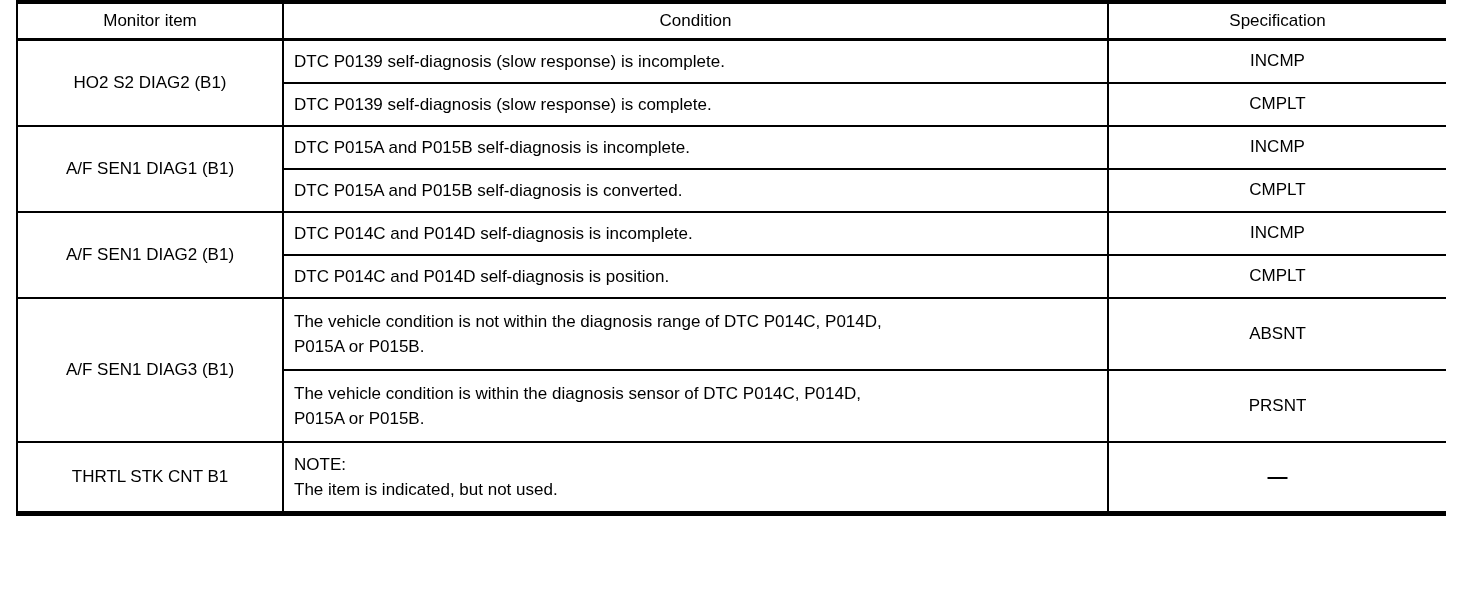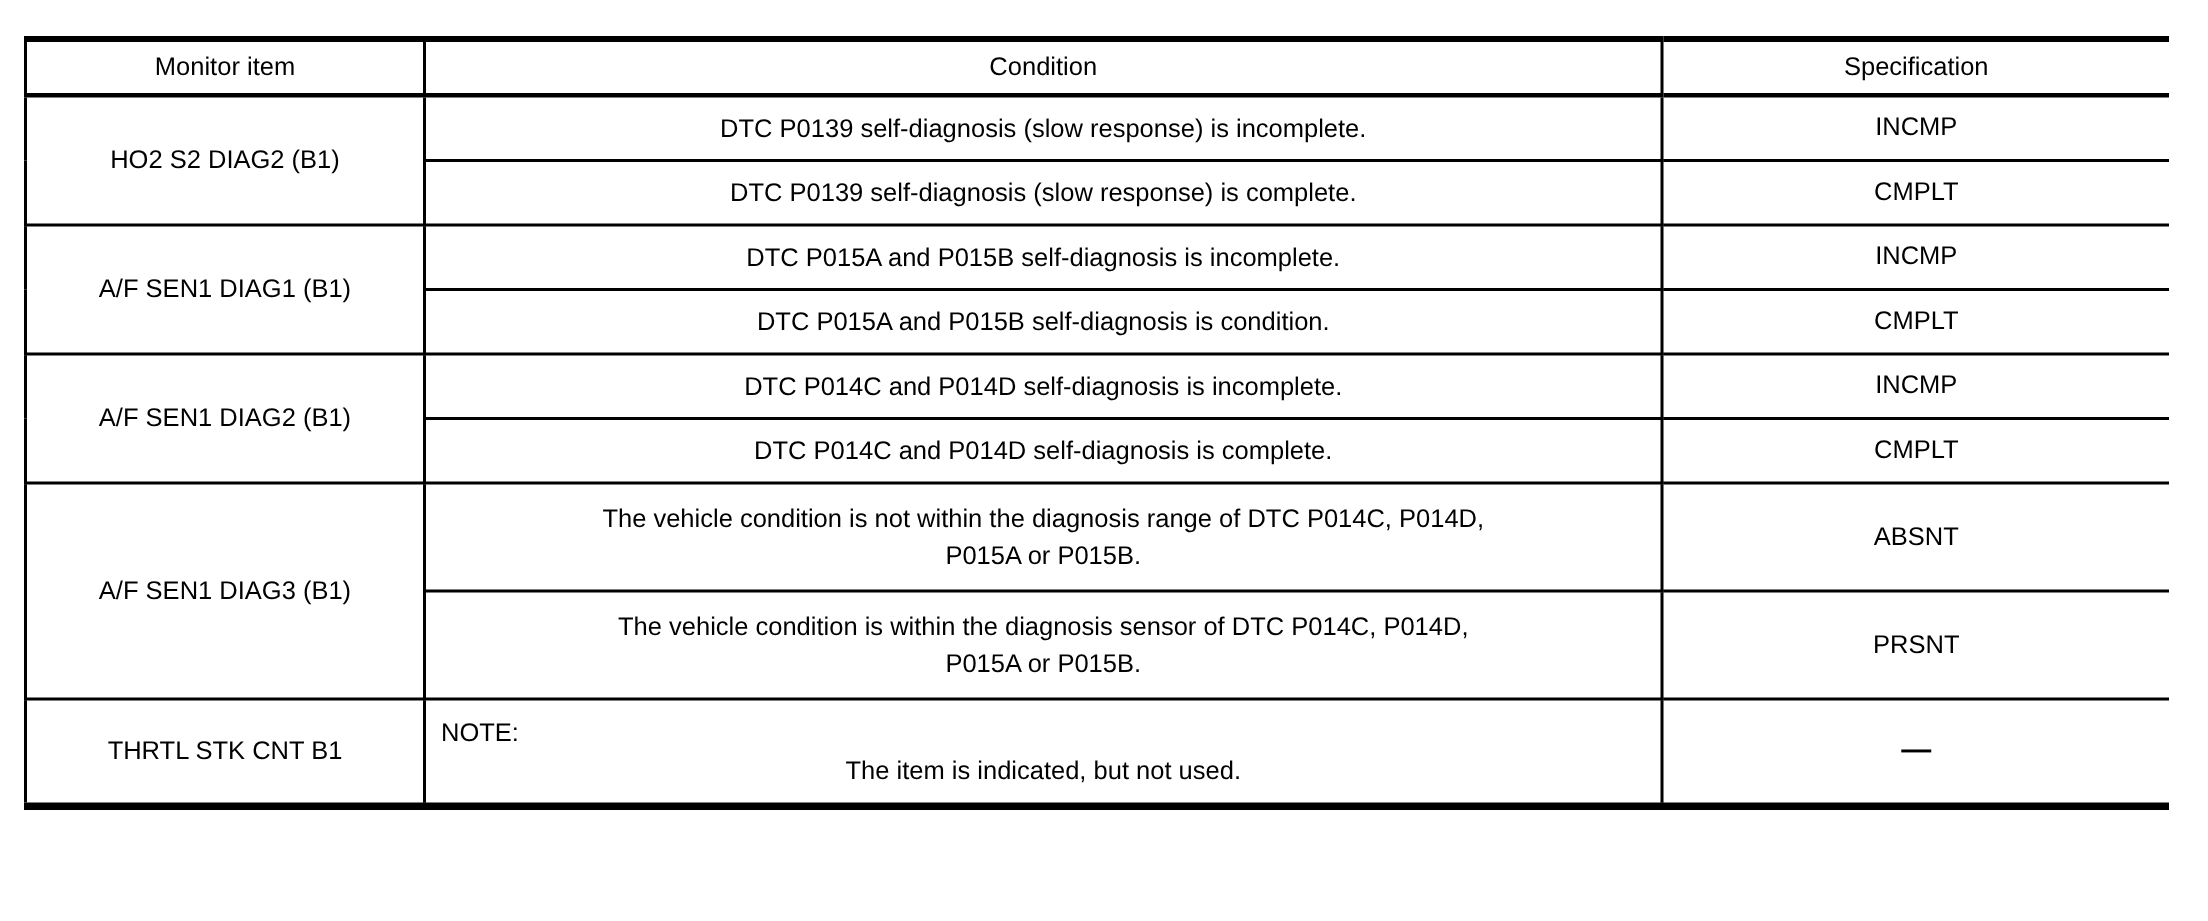--- a/index.html
+++ b/index.html
@@ -12,21 +12,21 @@
     width: 1472px;
     height: 614px;
     background: #ffffff;
     color: #000000;
     font-family: "Liberation Sans", sans-serif;
     overflow: hidden;
   }
   .spec-table {
     position: absolute;
     left: 16px;
-    top: 24px;
+    top: 0;
     width: 1424px;
     border-collapse: collapse;
     table-layout: fixed;
     border-top: 4px solid #000;
     border-bottom: 5px solid #000;
     border-left: 2px solid #f97316;
     border-right: none;
   }
   .spec-table th,
   .spec-table td {
@@ -56,21 +56,20 @@
     text-align: center;
     padding: 0 4px;
     margin-left: 30px;
   }
   .cond-cell {
     text-align: left;
     padding: 6px 10px;
   }
   .cond-line {
     line-height: 25px;
-    text-align: center;
   }
   .note-label {
     font-weight: normal;
     line-height: 25px;
   }
   .spec-cell {
     text-align: center;
   }
   .spec-cell.dash {
     font-weight: bold;
@@ -116,34 +115,34 @@
         </tr>
         <tr class="row-single">
           <td class="item-cell" rowspan="2">A/F SEN1 DIAG1 (B1)</td>
           <td class="cond-cell">
             <div class="cond-line">DTC P015A and P015B self-diagnosis is incomplete.</div>
           </td>
           <td class="spec-cell">INCMP</td>
         </tr>
         <tr class="row-single">
           <td class="cond-cell">
-            <div class="cond-line">DTC P015A and P015B self-diagnosis is condition.</div>
+            <div class="cond-line">DTC P015A and P015B self-diagnosis is converted.</div>
           </td>
           <td class="spec-cell">CMPLT</td>
         </tr>
         <tr class="row-single">
           <td class="item-cell" rowspan="2">A/F SEN1 DIAG2 (B1)</td>
           <td class="cond-cell">
             <div class="cond-line">DTC P014C and P014D self-diagnosis is incomplete.</div>
           </td>
           <td class="spec-cell">INCMP</td>
         </tr>
         <tr class="row-single">
           <td class="cond-cell">
-            <div class="cond-line">DTC P014C and P014D self-diagnosis is complete.</div>
+            <div class="cond-line">DTC P014C and P014D self-diagnosis is position.</div>
           </td>
           <td class="spec-cell">CMPLT</td>
         </tr>
         <tr class="row-tall">
           <td class="item-cell" rowspan="2">A/F SEN1 DIAG3 (B1)</td>
           <td class="cond-cell">
             <div class="cond-line">The vehicle condition is not within the diagnosis range of DTC P014C, P014D,</div>
             <div class="cond-line">P015A or P015B.</div>
           </td>
           <td class="spec-cell">ABSNT</td>

